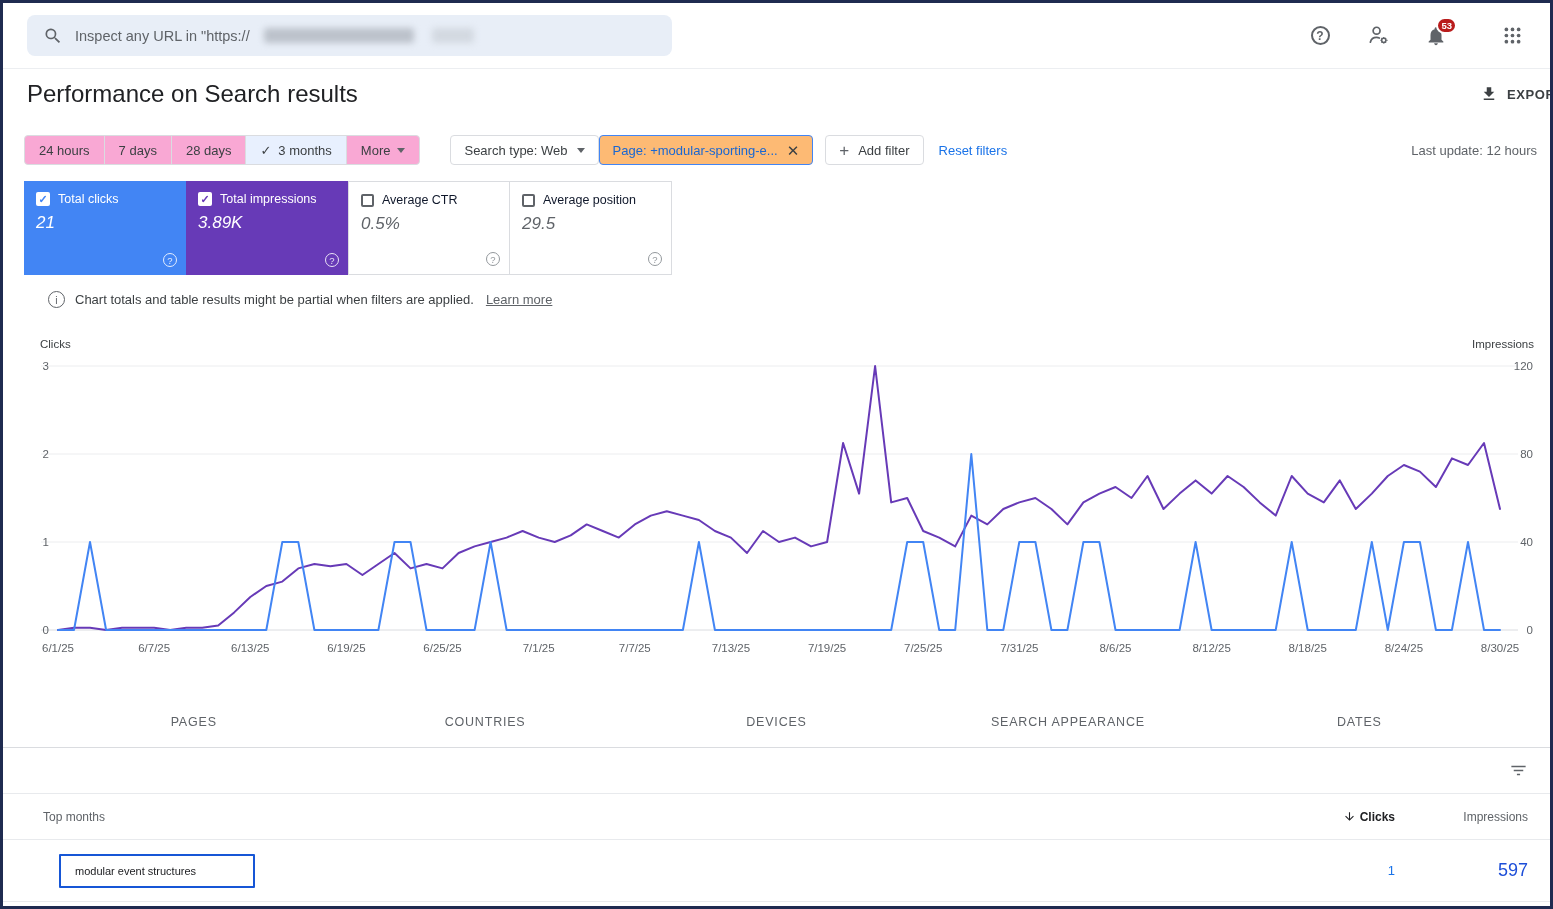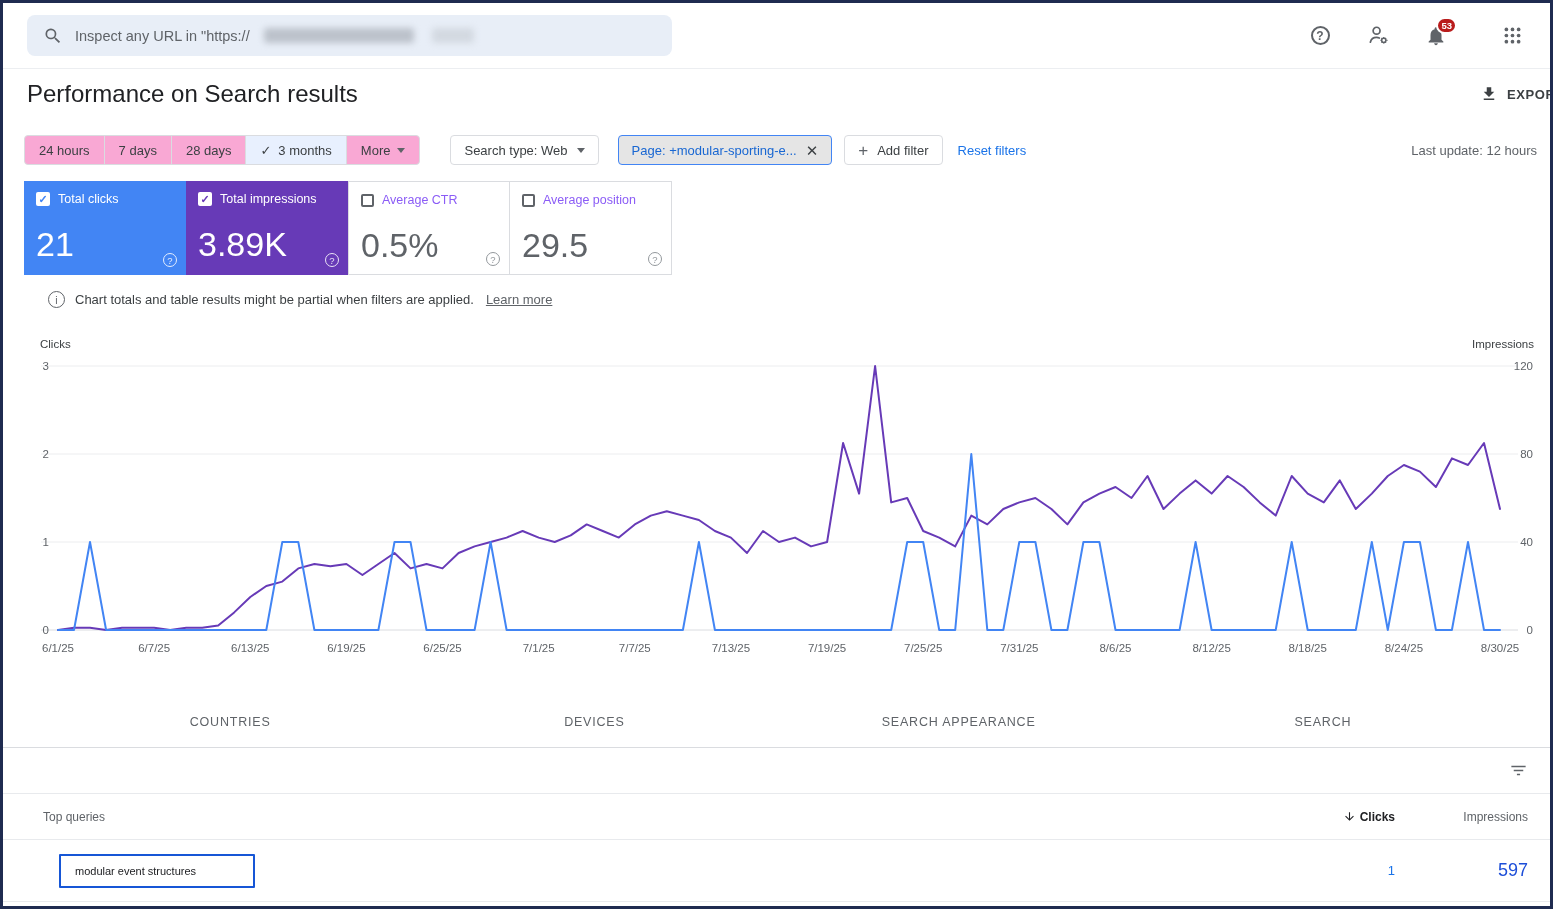--- a/index.html
+++ b/index.html
@@ -30,38 +30,38 @@
   .filter-row { display:flex; align-items:center; padding:16px 21px 0 21px; }
   .range-group { display:inline-flex; }
   .range-btn { display:inline-flex; align-items:center; gap:7px; height:30px; padding:0 14px; background:#f9a8d4; border:1px solid #dadce0; margin-left:-1px; font-size:13px; color:#3c4043; cursor:pointer; font-family:inherit; white-space:nowrap; }
   .range-btn:first-child { border-radius:4px 0 0 4px; margin-left:0; }
   .range-btn:last-child { border-radius:0 4px 4px 0; }
   .range-btn.selected { background:#e8f0fe; }
   .range-btn .check { font-size:13px; color:#3c4043; }
   .caret { width:0; height:0; border-left:4px solid transparent; border-right:4px solid transparent; border-top:5px solid #5f6368; display:inline-block; }
   .chip { display:inline-flex; align-items:center; gap:9px; height:30px; padding:0 13px; border:1px solid #dadce0; border-radius:4px; background:#fff; font-size:13px; color:#3c4043; cursor:pointer; white-space:nowrap; }
   .chip.searchtype { margin-left:30px; }
-  .chip.pagefilter { margin-left:19px; background:#e5e5e5; border:1px solid #4285f4; color:#1967d2; }
+  .chip.pagefilter { margin-left:0; background:#fdba74; border:1px solid #4285f4; color:#1967d2; }
   .chip .x { font-size:15px; color:#3c4043; cursor:pointer; line-height:1; }
   .chip.addfilter { margin-left:12px; }
   .chip .plus { font-size:17px; color:#5f6368; line-height:1; }
   .reset-link { margin-left:15px; font-size:13px; color:#1a73e8; cursor:pointer; white-space:nowrap; }
   .last-update { margin-left:auto; margin-right:-8px; font-size:13px; color:#5f6368; white-space:nowrap; }
 
   
   .cards-row { display:flex; margin:16px 0 0 21px; }
   .card { position:relative; width:162px; height:94px; padding:11px 12px; cursor:pointer; }
   .card.c-blue { background:#4285f4; color:#fff; }
   .card.c-purple { background:#673ab7; color:#fff; }
   .card.c-white { background:#fff; border:1px solid #dadce0; color:#5f6368; }
   .card.c-white + .card.c-white { border-left:none; }
   .card-top { display:flex; align-items:center; gap:8px; }
   .card-label { font-size:12.5px; white-space:nowrap; }
-  .card.c-white .card-label { color:#8b5cf6; }
-  .card-value { margin-top:19px; font-size:34px; }
+  .card.c-white .card-label { color:#0f172a; }
+  .card-value { margin-top:7px; font-size:17px;font-style:italic; }
   .card.c-white .card-value { color:#5f6368; }
   .cbx { width:14px; height:14px; border-radius:2px; flex:0 0 auto; display:flex; align-items:center; justify-content:center; }
   .cbx.checked { background:#fff; font-size:11px; font-weight:bold; }
   .card.c-blue .cbx.checked { color:#4285f4; }
   .card.c-purple .cbx.checked { color:#673ab7; }
   .cbx.unchecked { border:2px solid #5f6368; background:transparent; width:13px; height:13px; }
   .card-help { position:absolute; right:9px; bottom:8px; width:14px; height:14px; border:1.4px solid currentColor; border-radius:50%; font-size:9.5px; display:flex; align-items:center; justify-content:center; opacity:.85; cursor:pointer; }
   .card.c-white .card-help { color:#80868b; }
 
   
@@ -258,34 +258,35 @@
         <text x="1208.6" y="330" text-anchor="middle">8/12/25</text>
         <text x="1304.7333333333333" y="330" text-anchor="middle">8/18/25</text>
         <text x="1400.8666666666666" y="330" text-anchor="middle">8/24/25</text>
         <text x="1497" y="330" text-anchor="middle">8/30/25</text>
         <polyline points="55.0,308.0 71.0,305.8 87.0,305.8 103.1,308.0 119.1,305.8 135.1,305.8 151.1,305.8 167.2,308.0 183.2,305.8 199.2,305.8 215.2,303.6 231.2,290.4 247.3,275.0 263.3,264.0 279.3,259.6 295.3,246.4 311.4,242.0 327.4,244.2 343.4,242.0 359.4,253.0 375.4,242.0 391.5,231.0 407.5,246.4 423.5,242.0 439.5,246.4 455.6,231.0 471.6,224.4 487.6,220.0 503.6,215.6 519.6,209.0 535.7,215.6 551.7,220.0 567.7,213.4 583.7,202.4 599.8,209.0 615.8,215.6 631.8,202.4 647.8,193.6 663.8,189.2 679.9,193.6 695.9,198.0 711.9,209.0 727.9,215.6 744.0,231.0 760.0,209.0 776.0,220.0 792.0,215.6 808.0,224.4 824.1,220.0 840.1,121.0 856.1,171.6 872.1,44.0 888.2,180.4 904.2,176.0 920.2,209.0 936.2,215.6 952.2,224.4 968.3,193.6 984.3,202.4 1000.3,187.0 1016.3,180.4 1032.4,176.0 1048.4,187.0 1064.4,202.4 1080.4,180.4 1096.4,171.6 1112.5,165.0 1128.5,176.0 1144.5,154.0 1160.5,187.0 1176.6,171.6 1192.6,158.4 1208.6,171.6 1224.6,154.0 1240.6,165.0 1256.7,180.4 1272.7,193.6 1288.7,154.0 1304.7,171.6 1320.8,180.4 1336.8,158.4 1352.8,187.0 1368.8,171.6 1384.8,154.0 1400.9,143.0 1416.9,149.6 1432.9,165.0 1448.9,136.4 1465.0,143.0 1481.0,121.0 1497.0,187.0" fill="none" stroke="#673ab7" stroke-width="2" stroke-linejoin="round" stroke-linecap="round"></polyline>
         <polyline points="55.0,308.0 71.0,308.0 87.0,220.0 103.1,308.0 119.1,308.0 135.1,308.0 151.1,308.0 167.2,308.0 183.2,308.0 199.2,308.0 215.2,308.0 231.2,308.0 247.3,308.0 263.3,308.0 279.3,220.0 295.3,220.0 311.4,308.0 327.4,308.0 343.4,308.0 359.4,308.0 375.4,308.0 391.5,220.0 407.5,220.0 423.5,308.0 439.5,308.0 455.6,308.0 471.6,308.0 487.6,220.0 503.6,308.0 519.6,308.0 535.7,308.0 551.7,308.0 567.7,308.0 583.7,308.0 599.8,308.0 615.8,308.0 631.8,308.0 647.8,308.0 663.8,308.0 679.9,308.0 695.9,220.0 711.9,308.0 727.9,308.0 744.0,308.0 760.0,308.0 776.0,308.0 792.0,308.0 808.0,308.0 824.1,308.0 840.1,308.0 856.1,308.0 872.1,308.0 888.2,308.0 904.2,220.0 920.2,220.0 936.2,308.0 952.2,308.0 968.3,132.0 984.3,308.0 1000.3,308.0 1016.3,220.0 1032.4,220.0 1048.4,308.0 1064.4,308.0 1080.4,220.0 1096.4,220.0 1112.5,308.0 1128.5,308.0 1144.5,308.0 1160.5,308.0 1176.6,308.0 1192.6,220.0 1208.6,308.0 1224.6,308.0 1240.6,308.0 1256.7,308.0 1272.7,308.0 1288.7,220.0 1304.7,308.0 1320.8,308.0 1336.8,308.0 1352.8,308.0 1368.8,220.0 1384.8,308.0 1400.9,220.0 1416.9,220.0 1432.9,308.0 1448.9,308.0 1465.0,220.0 1481.0,308.0 1497.0,308.0" fill="none" stroke="#4285f4" stroke-width="2" stroke-linejoin="round" stroke-linecap="round"></polyline>
       </svg>
   </div>
 
   <div class="tabs-row">
+    <div class="tab">PAGES</div>
     <div class="tab">COUNTRIES</div>
     <div class="tab">DEVICES</div>
     <div class="tab">SEARCH APPEARANCE</div>
-    <div class="tab">SEARCH</div>
+    <div class="tab">DATES</div>
   </div>
 
   <div class="table-filter-row">
     <svg viewBox="0 0 24 24" width="19" height="19" fill="#5f6368" style="cursor:pointer">
         <path d="M10 18h4v-2h-4v2zM3 6v2h18V6H3zm3 7h12v-2H6v2z"></path>
       </svg>
   </div>
 
   <div class="table-header">
-    <span class="hdr-queries">Top queries</span>
+    <span class="hdr-queries">Top months</span>
     <div class="hdr-clicks">
       <svg viewBox="0 0 24 24" width="13" height="13">
           <path fill="#202124" d="M20 12l-1.41-1.41L13 16.17V4h-2v12.17l-5.58-5.59L4 12l8 8 8-8z"></path>
         </svg>
       <span>Clicks</span>
     </div>
     <span class="hdr-impr">Impressions</span>
   </div>
 
   <div class="query-row">

